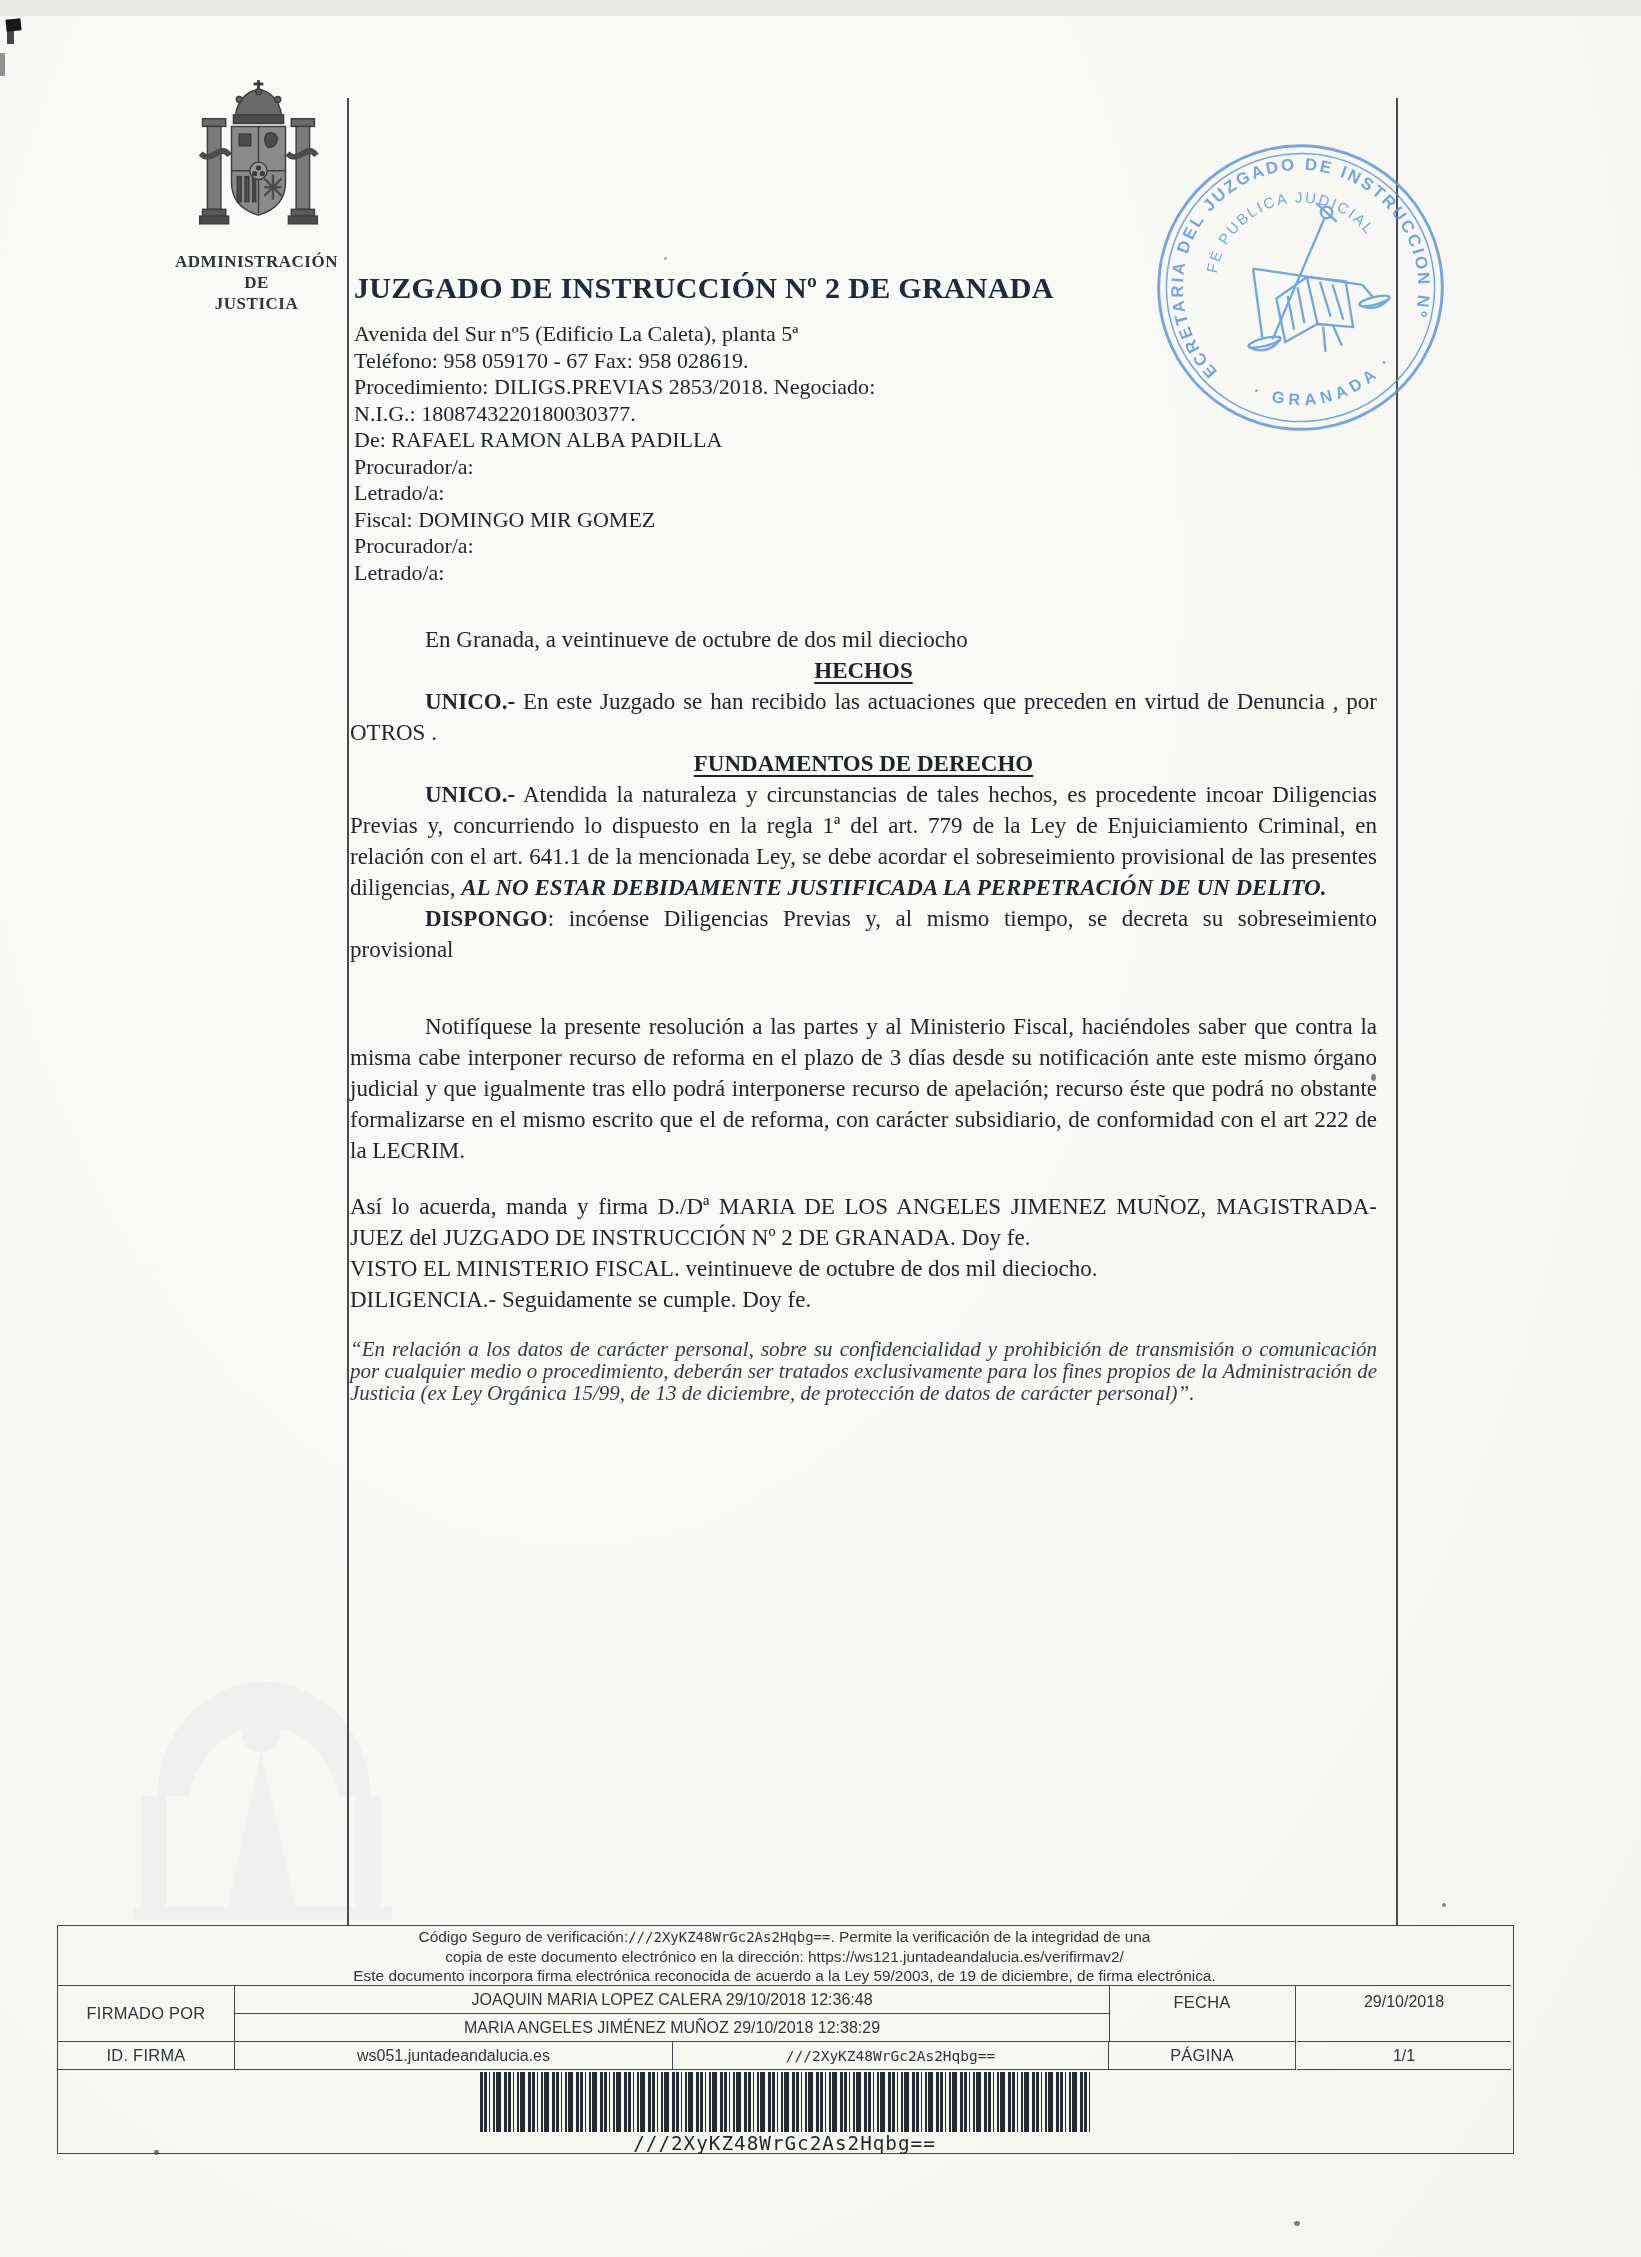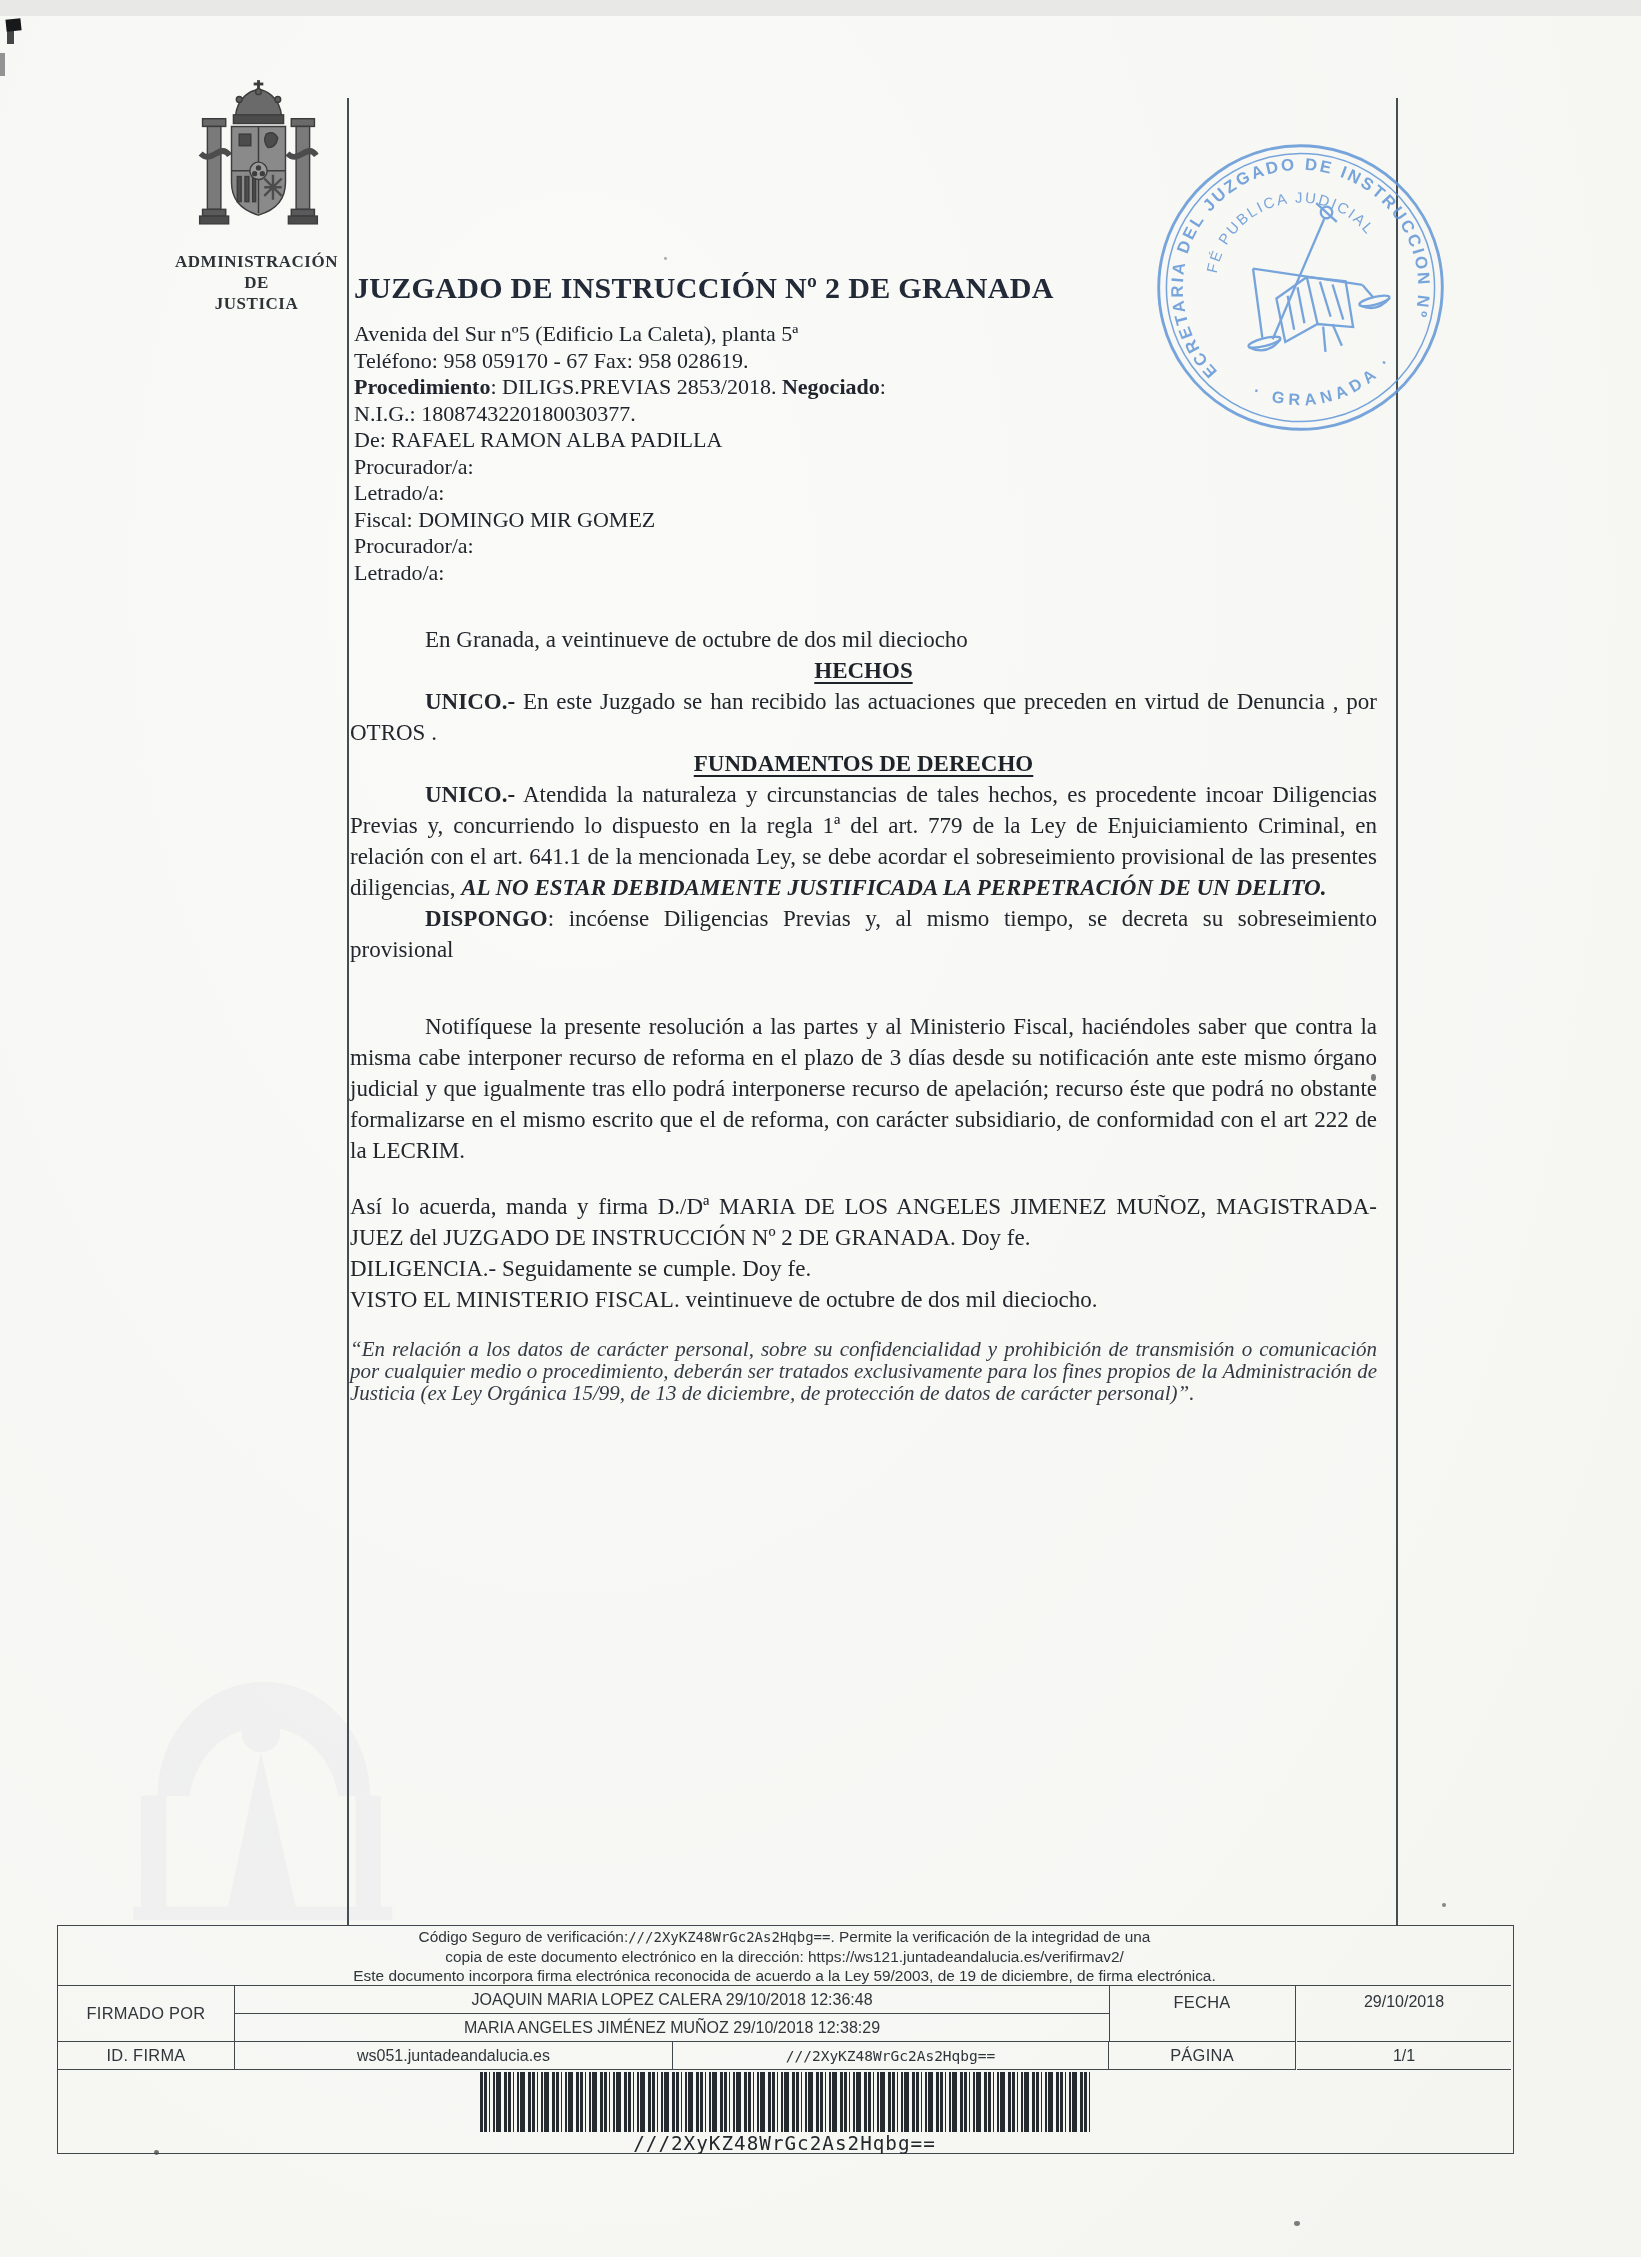--- a/index.html
+++ b/index.html
@@ -23,21 +23,21 @@
   .vrule{position:absolute;top:82px;width:1.9px;height:1827px;background:#454c52;}
   .vrule.left{left:347px;}
   .vrule.right{left:1396px;}
   
   .doc-title{
     position:absolute;left:354px;top:255px;width:966px;
     font-size:30px;font-weight:bold;letter-spacing:0.3px;color:#222a38;
   }
   .hdr{position:absolute;left:354px;top:305px;width:821px;
     font-size:22px;line-height:26.5px;color:#20252d;}
-  .hdr .b{font-weight:bold;}
+  .hdr .b{font-weight:normal;}
   
   .stamp{position:absolute;left:1151px;top:122px;}
   .stamp text{font-family:"Liberation Sans","DejaVu Sans",sans-serif;fill:#5b93d6;}
   
   .body-text{position:absolute;left:350px;top:608px;width:1027px;
     font-size:23px;line-height:31px;}
   .body-text p{margin:0;}
   .body-text .center{text-align:center;font-weight:bold;font-size:23px;
     text-decoration:underline;text-underline-offset:3.9px;color:#1e232a;}
   .body-text .just{text-align:justify;}
@@ -194,22 +194,22 @@
   <div class="body-text">
     <p class="ind">En Granada, a veintinueve de octubre de dos mil dieciocho</p>
     <p class="center">HECHOS</p>
     <p class="just ind"><span class="b">UNICO.-</span><span> En este Juzgado se han recibido las actuaciones que preceden en virtud de Denuncia , por OTROS  .</span></p>
     <p class="center">FUNDAMENTOS DE DERECHO</p>
     <p class="just ind"><span class="b">UNICO.-</span><span> Atendida la naturaleza y circunstancias de tales hechos, es procedente incoar Diligencias Previas y, concurriendo lo dispuesto en la regla 1ª del art. 779 de la Ley de Enjuiciamiento Criminal, en relación con el art. 641.1 de la mencionada Ley, se debe acordar el sobreseimiento provisional de las presentes diligencias, </span><span class="bi">AL NO ESTAR DEBIDAMENTE JUSTIFICADA LA PERPETRACIÓN DE UN DELITO.</span></p>
     <p class="just ind"><span class="b">DISPONGO</span><span>: incóense Diligencias Previas y, al mismo tiempo, se decreta su sobreseimiento provisional</span></p>
     <p class="just ind mt48">Notifíquese la presente resolución a las partes y al Ministerio Fiscal, haciéndoles saber que contra la misma cabe interponer recurso de reforma en el plazo de 3 días desde su notificación ante este mismo órgano judicial y que igualmente tras ello podrá interponerse recurso de apelación; recurso éste que podrá no obstante formalizarse en el mismo escrito que el de reforma, con carácter subsidiario, de conformidad con el art 222 de la LECRIM.</p>
     <div class="mt26">
       <p class="just">Así lo acuerda, manda y firma D./Dª MARIA DE LOS ANGELES JIMENEZ MUÑOZ, MAGISTRADA-JUEZ del JUZGADO DE INSTRUCCIÓN Nº 2 DE GRANADA. Doy fe.</p>
+      <p>VISTO EL MINISTERIO FISCAL. veintinueve de octubre de dos mil dieciocho.</p>
       <p>DILIGENCIA.- Seguidamente se cumple. Doy fe.</p>
-      <p>VISTO EL MINISTERIO FISCAL. veintinueve de octubre de dos mil dieciocho.</p>
     </div>
     <p class="fine mt24">“En relación a los datos de carácter personal, sobre su confidencialidad y prohibición de transmisión o comunicación por cualquier medio o procedimiento, deberán ser tratados exclusivamente para los fines propios de la Administración de Justicia (ex Ley Orgánica 15/99, de 13 de diciembre, de protección de datos de carácter personal)”.</p>
   </div>
 
   <svg class="watermark" width="290" height="338" viewBox="0 0 300 350">
     <g fill="#62748f" opacity="0.055">
       <path d="M45,215 A110,118 0 0 1 265,215 L232,215 A78,85 0 0 0 78,215 Z"></path>
       <rect x="28" y="215" width="26" height="115"></rect>
       <rect x="250" y="215" width="26" height="115"></rect>
       <circle cx="152" cy="150" r="20"></circle>

